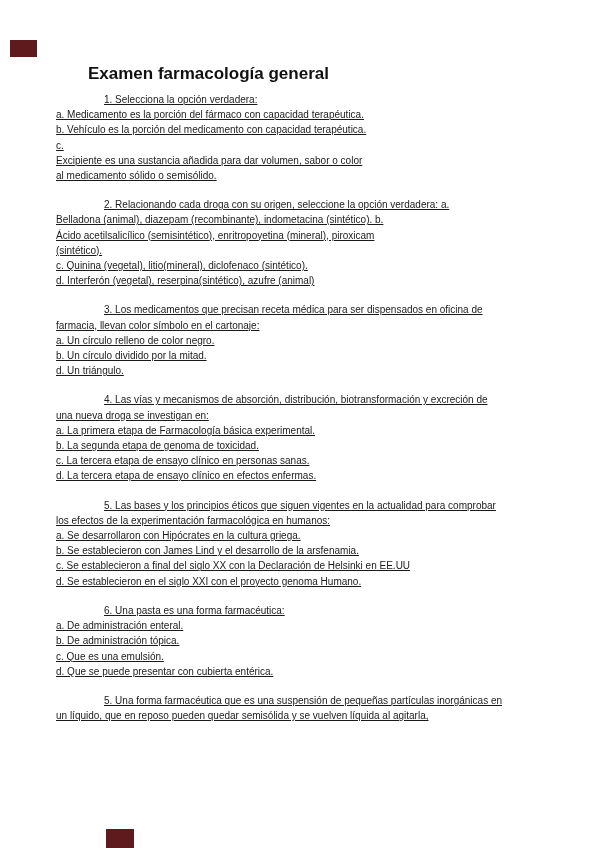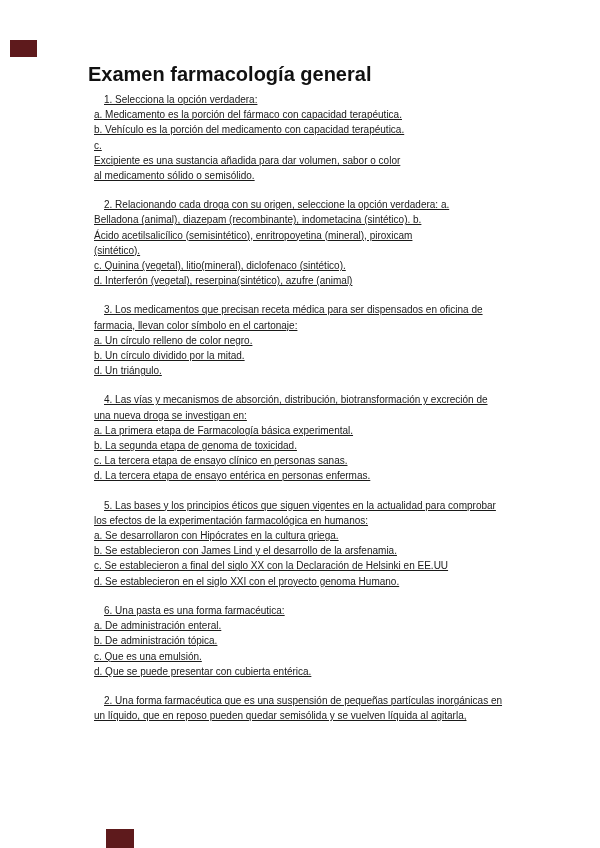--- a/index.html
+++ b/index.html
@@ -33,37 +33,37 @@
     height: 19px;
   }
   .content {
     position: absolute;
     left: 0;
     top: 64px;
     width: 600px;
   }
   .doc-title {
     margin: 0 0 8px 88px;
-    font-size: 20px;
+    font-size: 17px;
     line-height: 20px;
     font-weight: bold;
     color: #111111;
   }
   .question {
     margin: 0 0 14px 0;
   }
   .qline {
     font-size: 10px;
     line-height: 15.2px;
     white-space: nowrap;
     color: #1a1a1a;
     text-decoration: underline;
   }
   .indent0 { margin-left: 104px; }
-  .indent1 { margin-left: 94px; }
+  .indent1 { margin-left: 56px; }
 </style>
 </head>
 <body>
 
 <div class="page">
   <div class="corner-mark mark-top" style="background-color: rgb(94, 26, 28);"></div>
   <div class="corner-mark mark-bottom" style="background-color: rgb(94, 26, 28);"></div>
 
   <div class="content">
     <h1 class="doc-title">Examen farmacología general</h1>
@@ -90,36 +90,36 @@
           <div class="qline indent1">a. Un círculo relleno de color negro.</div>
           <div class="qline indent1">b. Un círculo dividido por la mitad.</div>
           <div class="qline indent1">d. Un triángulo.</div>
         </div>
         <div class="question">
           <div class="qline indent0">4. Las vías y mecanismos de absorción, distribución, biotransformación y excreción de</div>
           <div class="qline indent1">una nueva droga se investigan en:</div>
           <div class="qline indent1">a. La primera etapa de Farmacología básica experimental.</div>
           <div class="qline indent1">b. La segunda etapa de genoma de toxicidad.</div>
           <div class="qline indent1">c. La tercera etapa de ensayo clínico en personas sanas.</div>
-          <div class="qline indent1">d. La tercera etapa de ensayo entérica en personas enfermas.</div>
+          <div class="qline indent1">d. La tercera etapa de ensayo clínico en efectos enfermas.</div>
         </div>
         <div class="question">
           <div class="qline indent0">5. Las bases y los principios éticos que siguen vigentes en la actualidad para comprobar</div>
           <div class="qline indent1">los efectos de la experimentación farmacológica en humanos:</div>
           <div class="qline indent1">a. Se desarrollaron con Hipócrates en la cultura griega.</div>
           <div class="qline indent1">b. Se establecieron con James Lind y el desarrollo de la arsfenamia.</div>
           <div class="qline indent1">c. Se establecieron a final del siglo XX con la Declaración de Helsinki en EE.UU</div>
           <div class="qline indent1">d. Se establecieron en el siglo XXI con el proyecto genoma Humano.</div>
         </div>
         <div class="question">
           <div class="qline indent0">6. Una pasta es una forma farmacéutica:</div>
           <div class="qline indent1">a. De administración enteral.</div>
           <div class="qline indent1">b. De administración tópica.</div>
           <div class="qline indent1">c. Que es una emulsión.</div>
           <div class="qline indent1">d. Que se puede presentar con cubierta entérica.</div>
         </div>
         <div class="question">
-          <div class="qline indent0">2. Una forma farmacéutica que es una suspensión de pequeñas partículas inorgánicas en</div>
+          <div class="qline indent0">5. Una forma farmacéutica que es una suspensión de pequeñas partículas inorgánicas en</div>
           <div class="qline indent1">un líquido, que en reposo pueden quedar semisólida y se vuelven líquida al agitarla,</div>
         </div>
       </div>
   </div>
 </div>
 
 </body></html>

